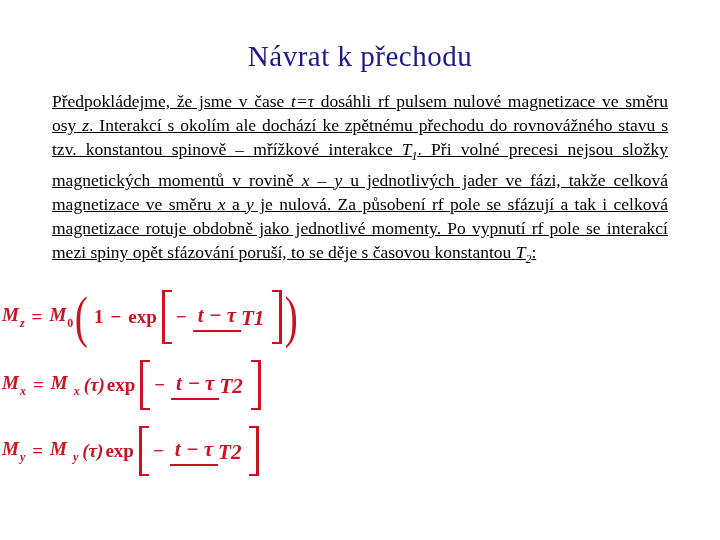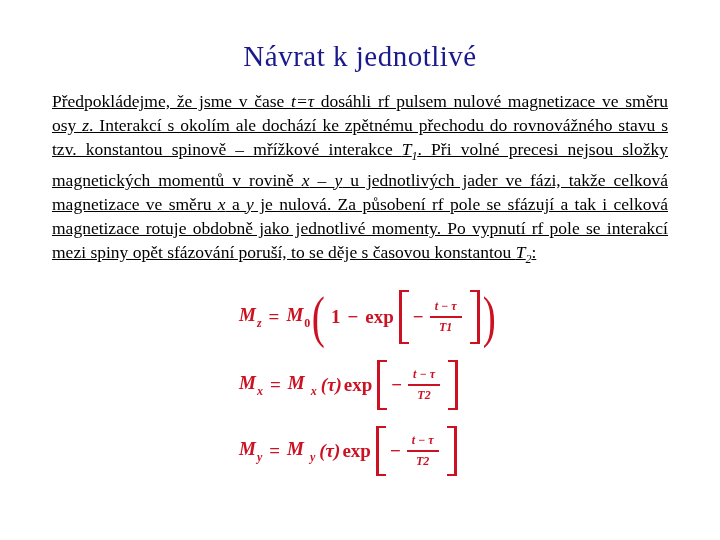--- a/index.html
+++ b/index.html
@@ -21,50 +21,50 @@
   }
   .body-text{
     margin:16px 52px 0 52px;
     color:var(--black);font-size:17.5px;line-height:24px;
     text-align:justify;
     text-decoration:underline;
   }
   .body-text .it{font-style:italic;}
   .body-text .sub{font-size:12px;vertical-align:-5px;}
   .formula-block{
-    margin-top:16px;padding-left:237px;
+    margin-top:16px;
     display:flex;flex-direction:column;gap:10px;
   }
   .formula{
     display:flex;align-items:center;
     color:var(--red);font-weight:bold;font-style:italic;
     font-size:19px;height:56px;
   }
   .tok{margin:0 2px;white-space:nowrap;}
   .tok .sub2{font-size:12px;vertical-align:-6px;margin-left:1px;}
   .tok .sub2.gap{margin-left:6px;}
   .op{margin:0 5px;}
   .upright{font-style:normal;}
   .paren{
     font-style:normal;font-weight:400;font-size:56px;line-height:1;
     transform:scaleX(0.7);margin:0 -3px;
   }
   .sqbr{align-self:stretch;width:7px;margin:3px 3px;}
   .sqbr.l{border-left:3px solid currentColor;border-top:2.5px solid currentColor;border-bottom:2.5px solid currentColor;}
   .sqbr.r{border-right:3px solid currentColor;border-top:2.5px solid currentColor;border-bottom:2.5px solid currentColor;}
-  .frac{display:inline-flex;flex-direction:column;align-items:center;margin:0 5px;font-size:12px;}
+  .frac{display:inline-flex;flex-direction:row;align-items:center;margin:0 5px;font-size:21px;}
   .frac .top{padding:0 5px 2px 5px;border-bottom:2.5px solid currentColor;}
   .frac .bot{padding-top:2px;}
 </style>
 </head>
 <body>
 
 <div class="slide">
 
-  <div class="title">Návrat k jednotlivé</div>
+  <div class="title">Návrat k přechodu</div>
 
   <div class="body-text"><span>Předpokládejme, že jsme v čase </span><span class="it">t</span><span class="it">=τ</span><span> dosáhli rf pulsem nulové magnetizace ve směru osy </span><span class="it">z</span><span>. Interakcí s okolím ale dochází ke zpětnému přechodu do rovnovážného stavu s tzv. konstantou spinově – mřížkové interakce </span><span class="it">T</span><span class="it sub">1</span><span>. Při volné precesi nejsou složky magnetických momentů v rovině </span><span class="it">x</span><span> – </span><span class="it">y</span><span> u jednotlivých jader ve fázi, takže celková magnetizace ve směru </span><span class="it">x</span><span> a </span><span class="it">y</span><span> je nulová. Za působení rf pole se sfázují a tak i celková magnetizace rotuje obdobně jako jednotlivé momenty. Po vypnutí rf pole se interakcí mezi spiny opět sfázování poruší, to se děje s časovou konstantou </span><span class="it">T</span><span class="it sub">2</span><span>:</span></div>
 
   <div class="formula-block">
 
     <div class="formula" style="height:60px;">
       <span class="tok"><span>M</span><span class="sub2">z</span></span>
       <span class="op upright">=</span>
       <span class="tok"><span>M</span><span class="sub2 upright">0</span></span>
       <span class="paren">(</span>

